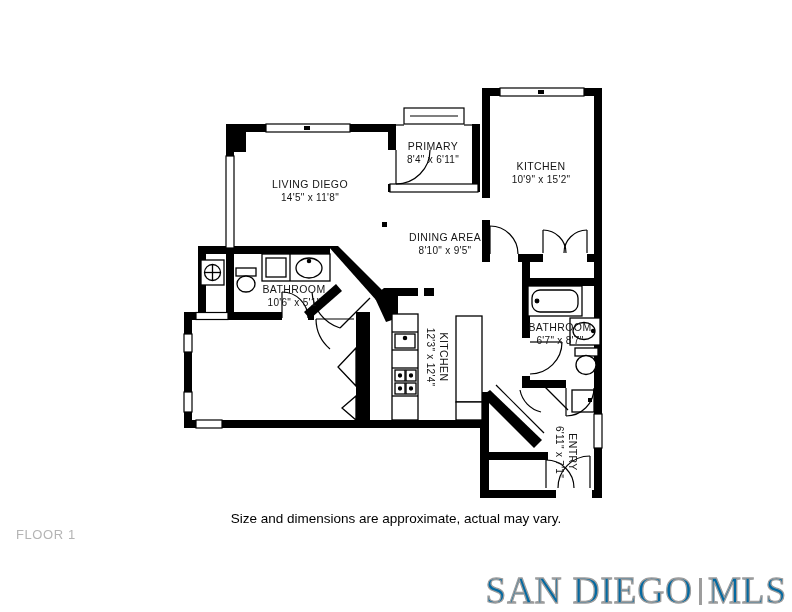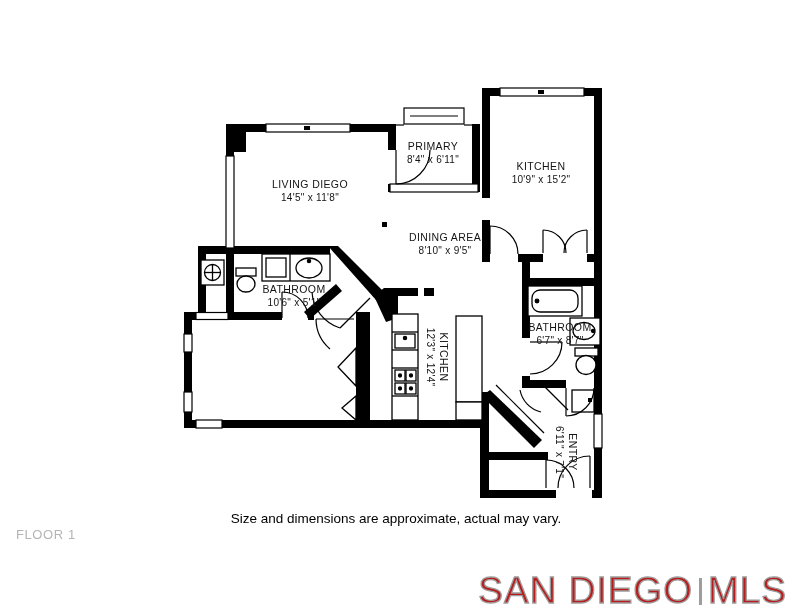--- a/index.html
+++ b/index.html
@@ -9,22 +9,22 @@
   .room-label{position:absolute;transform:translate(-50%,-50%);text-align:center;
               color:#141414;white-space:nowrap;line-height:14px;z-index:5;}
   .room-label .rname{font-size:10.5px;letter-spacing:.4px;}
   .room-label .rdims{font-size:10px;letter-spacing:.3px;}
   .room-label.rot{transform:translate(-50%,-50%) rotate(90deg);}
   .floor-tag{position:absolute;left:16px;top:527px;font-size:13px;color:#b4b4b4;
              letter-spacing:.6px;z-index:5;}
   .disclaimer{position:absolute;left:0;top:510px;width:100%;text-align:center;
               color:#000000;font-size:13.5px;line-height:17px;z-index:5;}
   .watermark{position:absolute;right:5px;bottom:4px;display:flex;align-items:center;z-index:6;}
-  .wm-text{font-size:37px;font-weight:400;letter-spacing:1px;color:#b91c1c;
-           -webkit-text-stroke:1.3px #9d9d9d;line-height:34px;}
+  .wm-text{font-size:37px;font-weight:400;letter-spacing:1px;color:#0369a1;
+           -webkit-text-stroke:1.3px #9d9d9d;line-height:34px;font-family:Liberation Serif, serif;}
   .wm-bar{display:inline-block;width:3px;height:27px;background:#9d9d9d;margin:0 6px;}
 </style>
 </head>
 <body>
 
 <div class="canvas">
 
   <svg class="plan-svg" width="792" height="612" viewBox="0 0 792 612">
 
     <g fill="#000">

